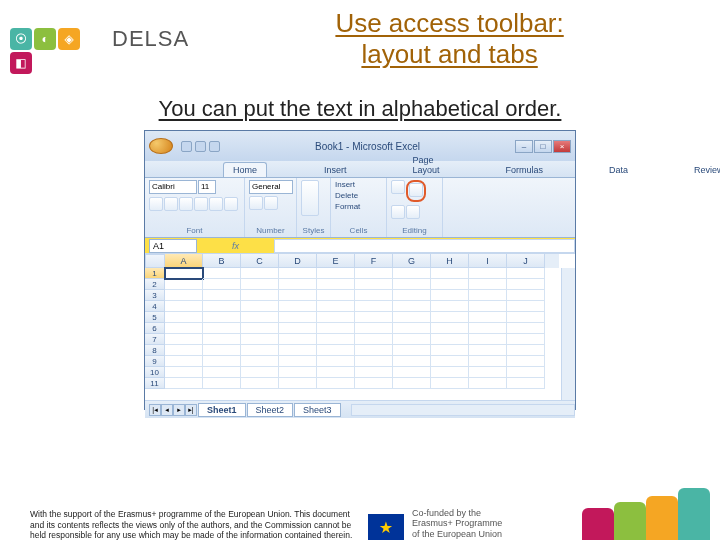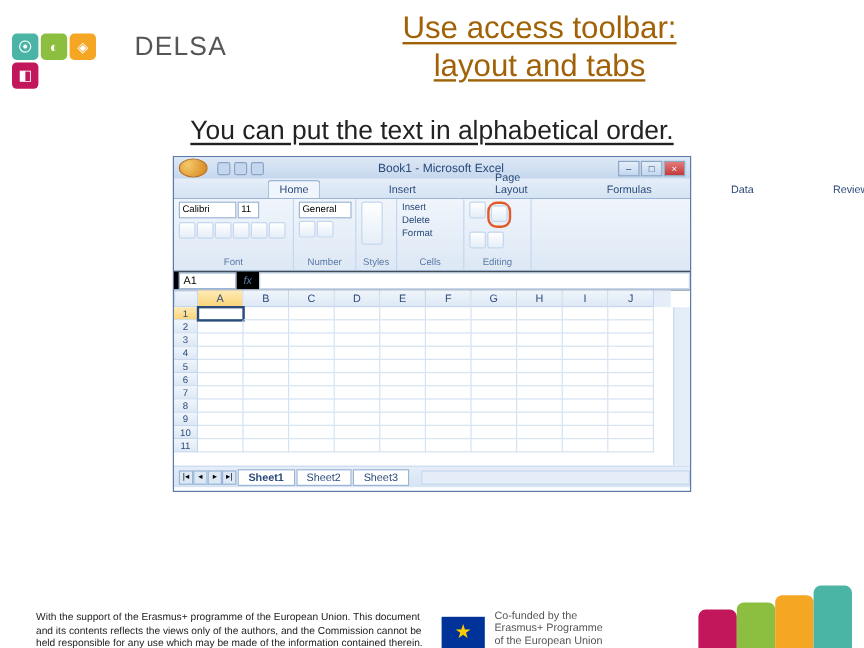--- a/index.html
+++ b/index.html
@@ -12,21 +12,21 @@
   .badge.green { background: #8cbf3f; }
   .badge.orange { background: #f5a623; }
   .badge.magenta { background: #c2185b; position: relative; top: 24px; left: -72px; }
   .logo-text { font-size: 22px; font-weight: 300; color: #555; letter-spacing: 1px; }
   .title-block { flex: 1; text-align: center; }
   .title-line { font-size: 26px; color: #a16207; text-decoration: underline; text-underline-offset: 3px; }
   
   .subtitle { text-align: center; font-size: 22px; color: #222; margin: 18px 0 8px; text-decoration: underline; text-underline-offset: 3px; }
   
   .excel-window { width: 432px; height: 280px; margin: 0 auto; border: 1px solid #5a7aa5; background: #fff; font-size: 9px; }
-  .titlebar { height: 18px; background: linear-gradient(#dde8f5, #c5d7ee); display: flex; align-items: center; padding: 0 4px; }
+  .titlebar { height: 30px; background: linear-gradient(#dde8f5, #c5d7ee); display: flex; align-items: center; padding: 0 4px; }
   .office-btn { width: 24px; height: 16px; background: radial-gradient(circle at 30% 30%, #f5c96b, #d4821a); border-radius: 50%; border: 1px solid #b8701a; }
   .qat { display: flex; gap: 3px; margin-left: 8px; }
   .qat-icon { width: 11px; height: 11px; background: #c5d7ee; border: 1px solid #8aa5c5; border-radius: 2px; }
   .titlebar-text { flex: 1; text-align: center; color: #2a4a7a; font-size: 10px; }
   .win-btns { display: flex; gap: 1px; }
   .win-btn { width: 18px; height: 13px; background: linear-gradient(#e5eef8, #c5d7ee); border: 1px solid #8aa5c5; text-align: center; line-height: 11px; font-size: 8px; color: #2a4a7a; }
   .win-btn.close { background: linear-gradient(#e57a7a, #c23a3a); color: #fff; }
   
   .ribbon-tabs { height: 17px; background: linear-gradient(#e5eef8, #d5e3f3); display: flex; align-items: flex-end; padding-left: 30px; border-bottom: 1px solid #9ab5d5; }
   .tab { padding: 2px 9px; font-size: 9px; color: #2a4a7a; cursor: pointer; margin-left: 48px; }
@@ -35,21 +35,21 @@
   .ribbon { height: 60px; background: linear-gradient(#f0f5fb, #dde8f5); border-bottom: 1px solid #9ab5d5; display: flex; position: relative; }
   .ribbon-group { border-right: 1px solid #c5d7ee; padding: 2px 4px; display: flex; flex-direction: column; justify-content: space-between; }
   .group-content { display: flex; gap: 2px; flex: 1; }
   .group-label { font-size: 8px; color: #5a7aa5; text-align: center; padding-top: 1px; }
   .clipboard-btn { width: 22px; height: 36px; background: linear-gradient(#fff, #e5eef8); border: 1px solid #c5d7ee; border-radius: 2px; }
   .mini-btn { width: 14px; height: 14px; background: linear-gradient(#fff, #e5eef8); border: 1px solid #c5d7ee; border-radius: 2px; display: inline-block; }
   .font-row { display: flex; gap: 1px; margin-bottom: 1px; }
   .dropdown-mini { height: 14px; background: #fff; border: 1px solid #9ab5d5; font-size: 8px; padding: 0 2px; line-height: 12px; display: inline-block; }
   .editing-high { border: 2px solid #e05a2a; border-radius: 8px; padding: 1px; }
   
-  .formula-bar { height: 16px; background: #000000; border-bottom: 1px solid #c5d7ee; display: flex; align-items: center; }
+  .formula-bar { height: 16px; background: #fde047; border-bottom: 1px solid #c5d7ee; display: flex; align-items: center; gap: 29px; }
   .name-box { width: 48px; height: 14px; background: #fff; border: 1px solid #9ab5d5; font-size: 9px; padding: 0 3px; line-height: 12px; margin-left: 4px; }
   .fx-label { margin: 0 6px; font-style: italic; color: #5a7aa5; font-size: 9px; }
   .formula-input { flex: 1; height: 14px; background: #fff; border: 1px solid #c5d7ee; }
   
   .grid-area { display: flex; height: 132px; }
   .corner { width: 20px; height: 14px; background: linear-gradient(#f0f5fb, #dde8f5); border: 1px solid #c5d7ee; }
   .col-headers { display: flex; height: 14px; }
   .col-h { width: 38px; background: linear-gradient(#f0f5fb, #dde8f5); border-right: 1px solid #c5d7ee; border-bottom: 1px solid #c5d7ee; text-align: center; font-size: 9px; color: #2a4a7a; line-height: 14px; }
   .col-h.sel { background: linear-gradient(#ffe9b5, #fad57a); }
   .row-headers { width: 20px; }

